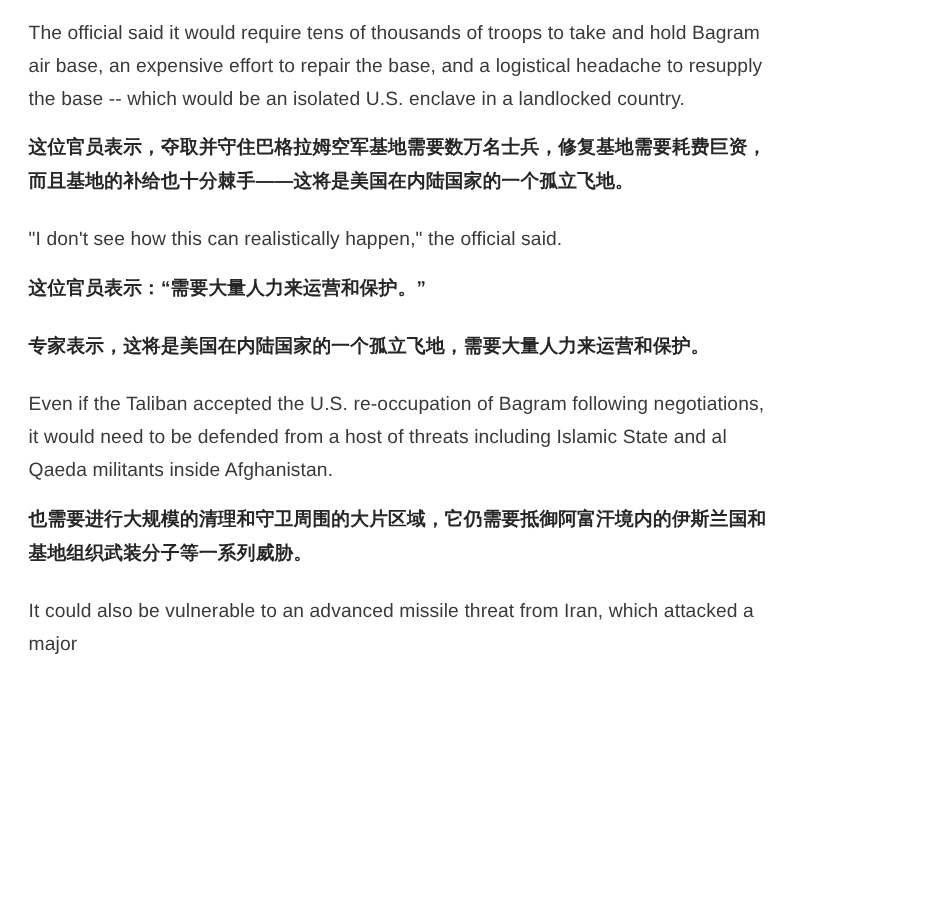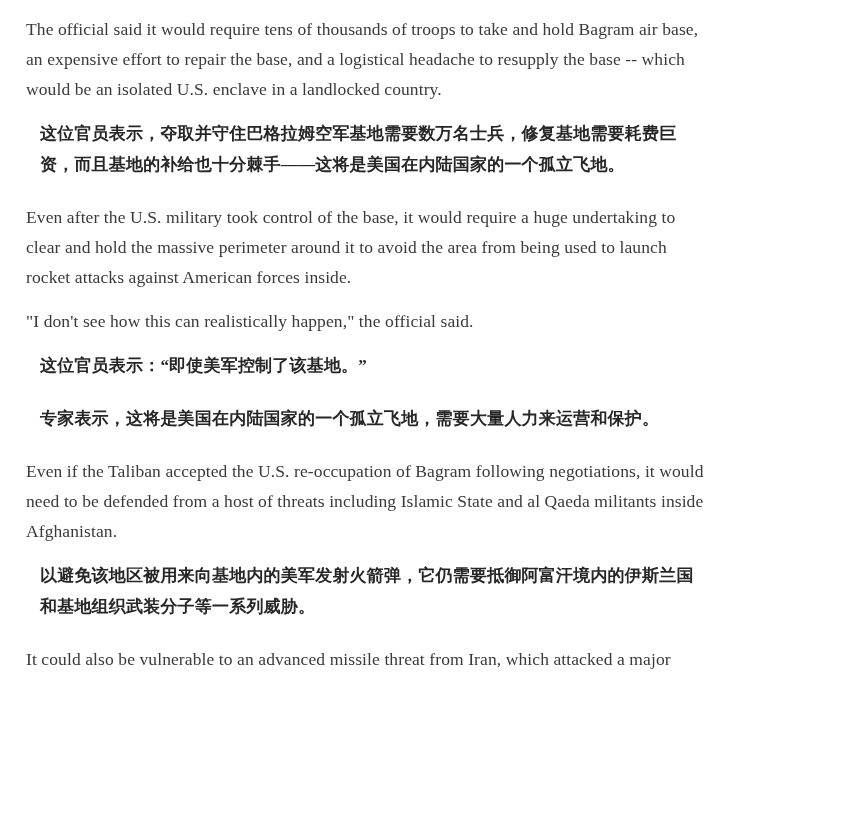--- a/index.html
+++ b/index.html
@@ -11,32 +11,31 @@
     width: 860px;
     height: 824px;
     overflow: hidden;
     font-family: "Liberation Sans", sans-serif;
     color: #3c3c3c;
   }
   .article {
     padding: 14px 26px 0 26px;
     box-sizing: border-box;
     width: 732px;
-    font-family: Liberation Serif, serif;
   }
   .para {
     margin: 0 0 14px 0;
     font-size: 17.5px;
     line-height: 30px;
     color: #3a3a3a;
     font-weight: 400;
     letter-spacing: 0.1px;
   }
   .para-cn {
-    margin: 0 0 22px 14px;
+    margin: 0 0 22px 0;
     font-size: 17px;
     line-height: 31px;
     color: #262626;
     font-weight: bold;
     letter-spacing: 0.2px;
   }
   .block:last-child .para-cn {
     margin-bottom: 16px;
   }
   .para-last {
@@ -47,34 +46,33 @@
 <body>
 
 <div class="article">
 
   <div class="block">
     <p class="para">The official said it would require tens of thousands of troops to take and hold Bagram air base, an expensive effort to repair the base, and a logistical headache to resupply the base -- which would be an isolated U.S. enclave in a landlocked country.</p>
     <p class="para-cn">这位官员表示，夺取并守住巴格拉姆空军基地需要数万名士兵，修复基地需要耗费巨资，而且基地的补给也十分棘手——这将是美国在内陆国家的一个孤立飞地。</p>
   </div>
 
   <div class="block">
-    <p class="para">Even after the U.S. military took control of the base, it would require a huge undertaking to clear and hold the massive perimeter around it to avoid the area from being used to launch rocket attacks against American forces inside.</p>
   </div>
 
   <div class="block">
     <p class="para">"I don't see how this can realistically happen," the official said.</p>
-    <p class="para-cn">这位官员表示：“即使美军控制了该基地。”</p>
+    <p class="para-cn">这位官员表示：“需要大量人力来运营和保护。”</p>
   </div>
 
   <div class="block">
     <p class="para-cn">专家表示，这将是美国在内陆国家的一个孤立飞地，需要大量人力来运营和保护。</p>
   </div>
 
   <div class="block">
     <p class="para">Even if the Taliban accepted the U.S. re-occupation of Bagram following negotiations, it would need to be defended from a host of threats including Islamic State and al Qaeda militants inside Afghanistan.</p>
-    <p class="para-cn">以避免该地区被用来向基地内的美军发射火箭弹，它仍需要抵御阿富汗境内的伊斯兰国和基地组织武装分子等一系列威胁。</p>
+    <p class="para-cn">也需要进行大规模的清理和守卫周围的大片区域，它仍需要抵御阿富汗境内的伊斯兰国和基地组织武装分子等一系列威胁。</p>
   </div>
 
   <div class="block">
     <p class="para para-last">It could also be vulnerable to an advanced missile threat from Iran, which attacked a major</p>
   </div>
 
 </div>
 
 </body></html>

